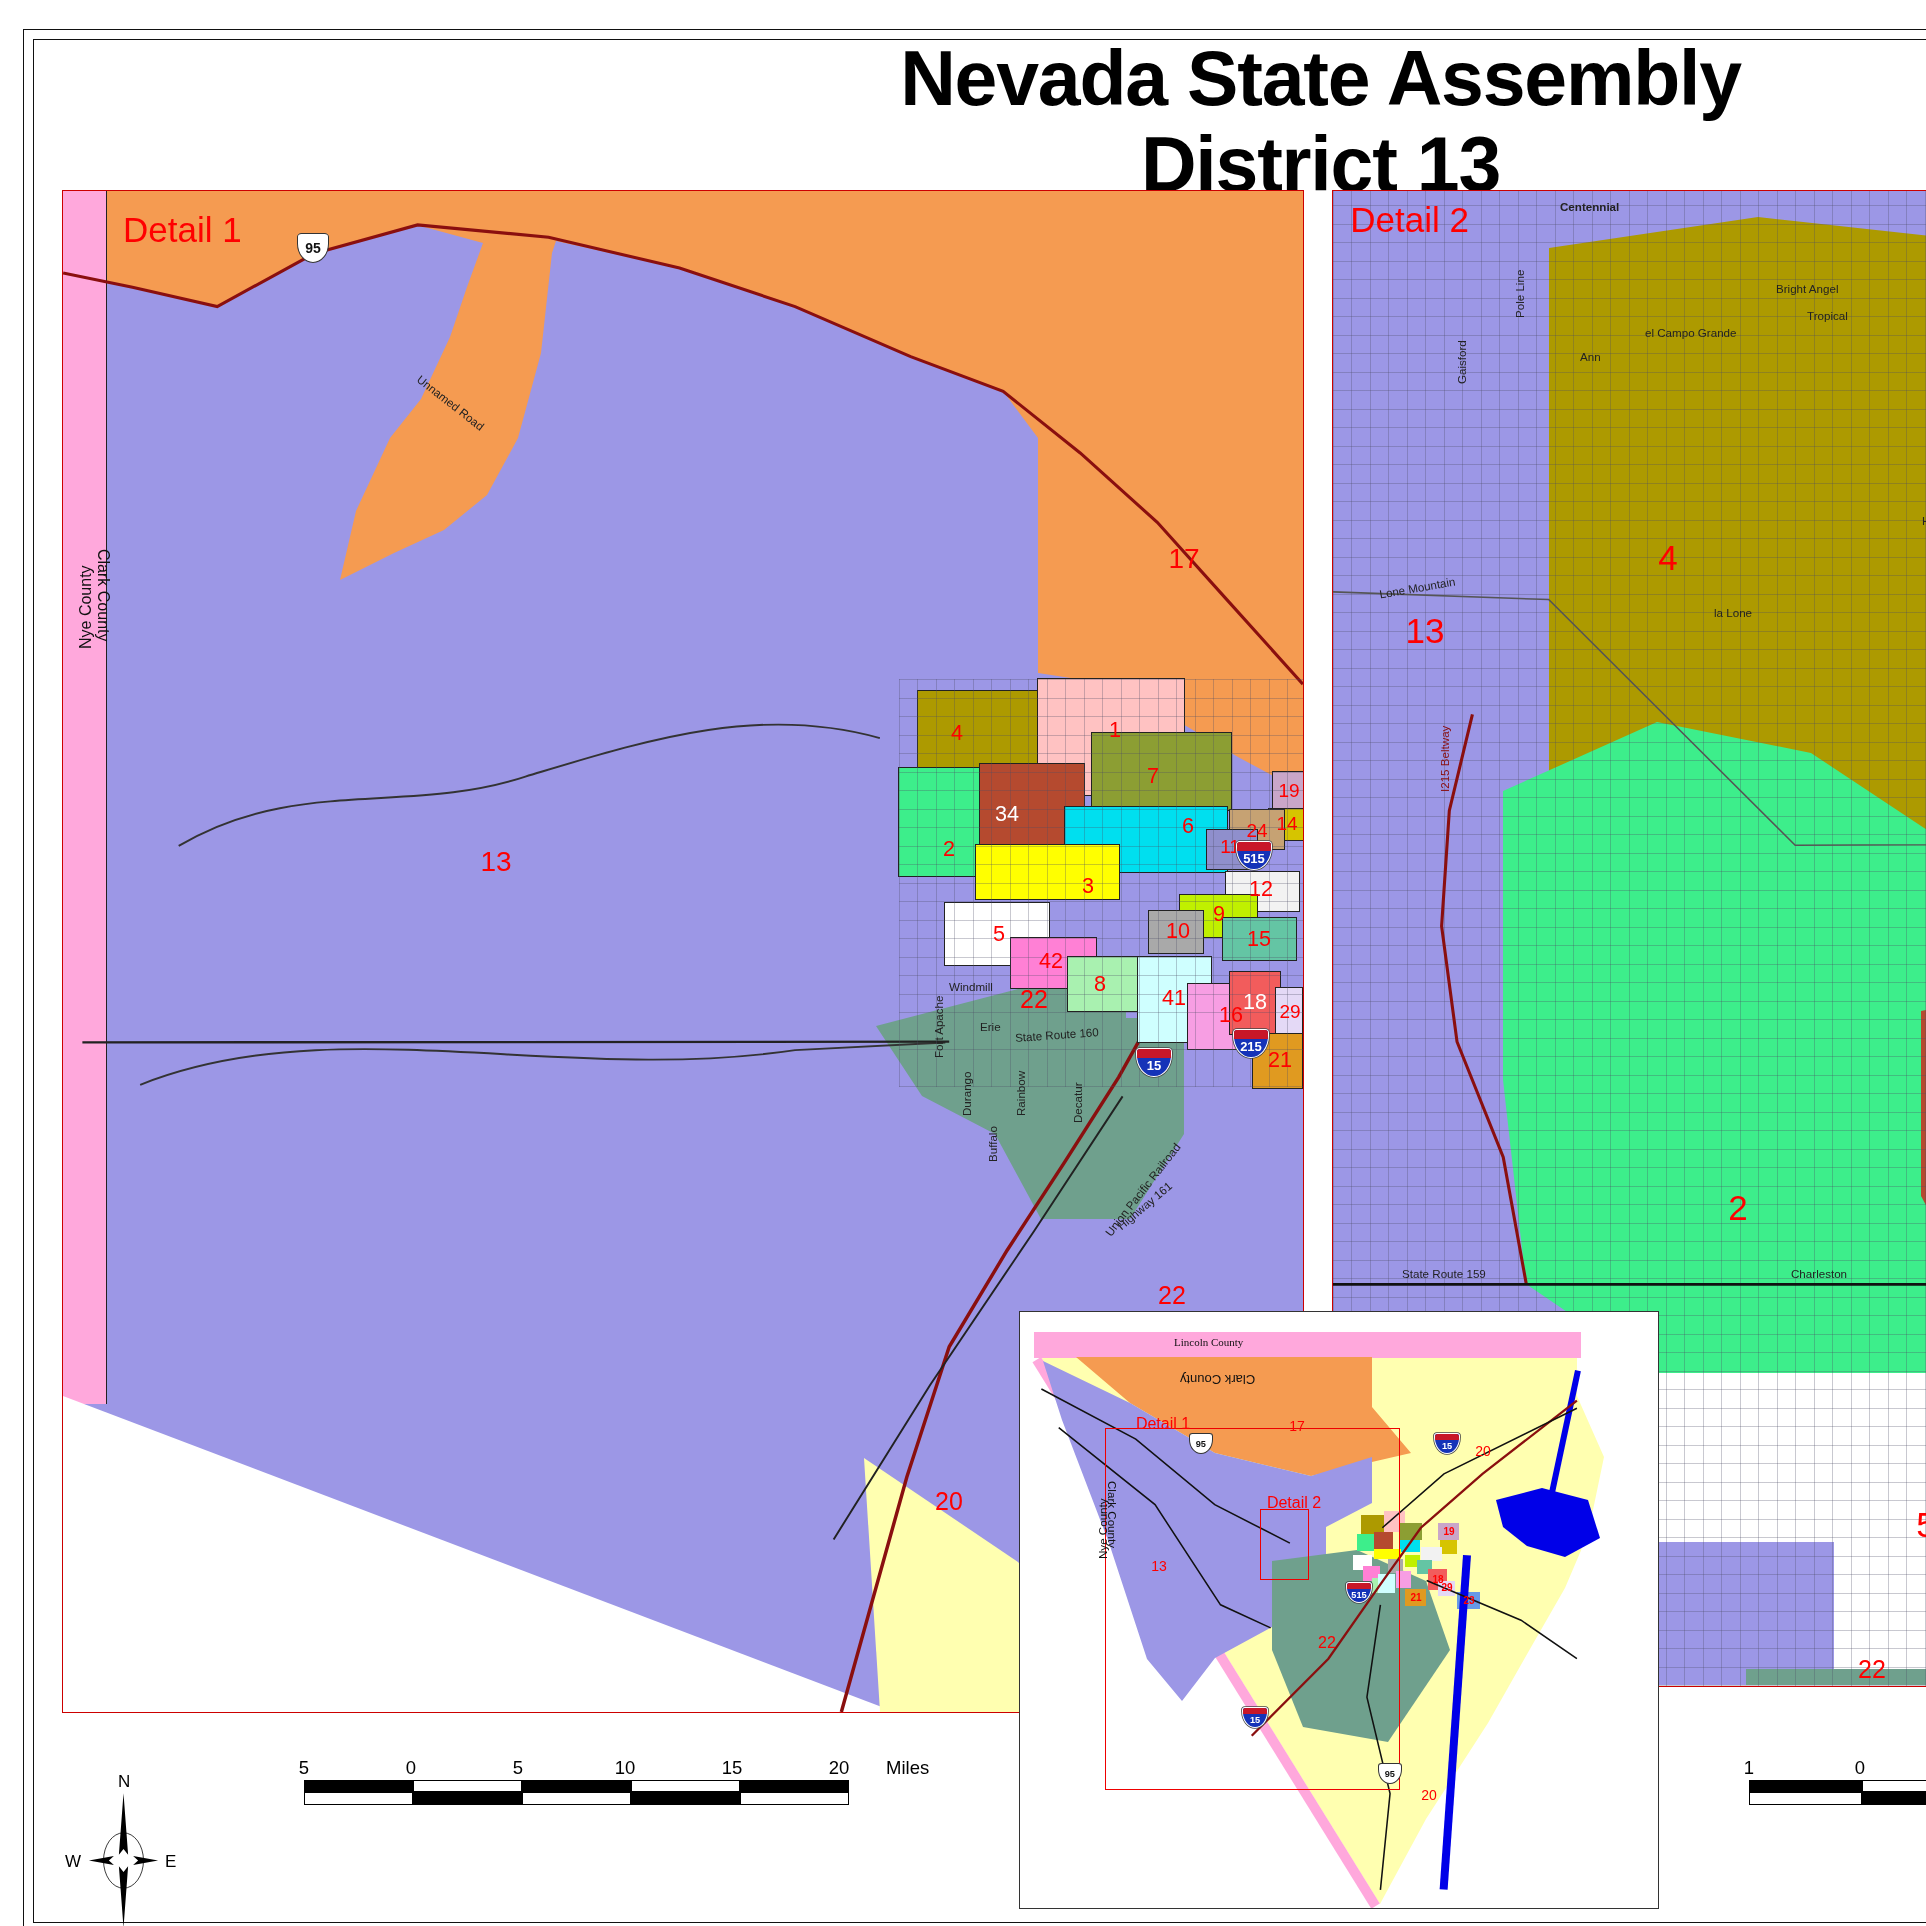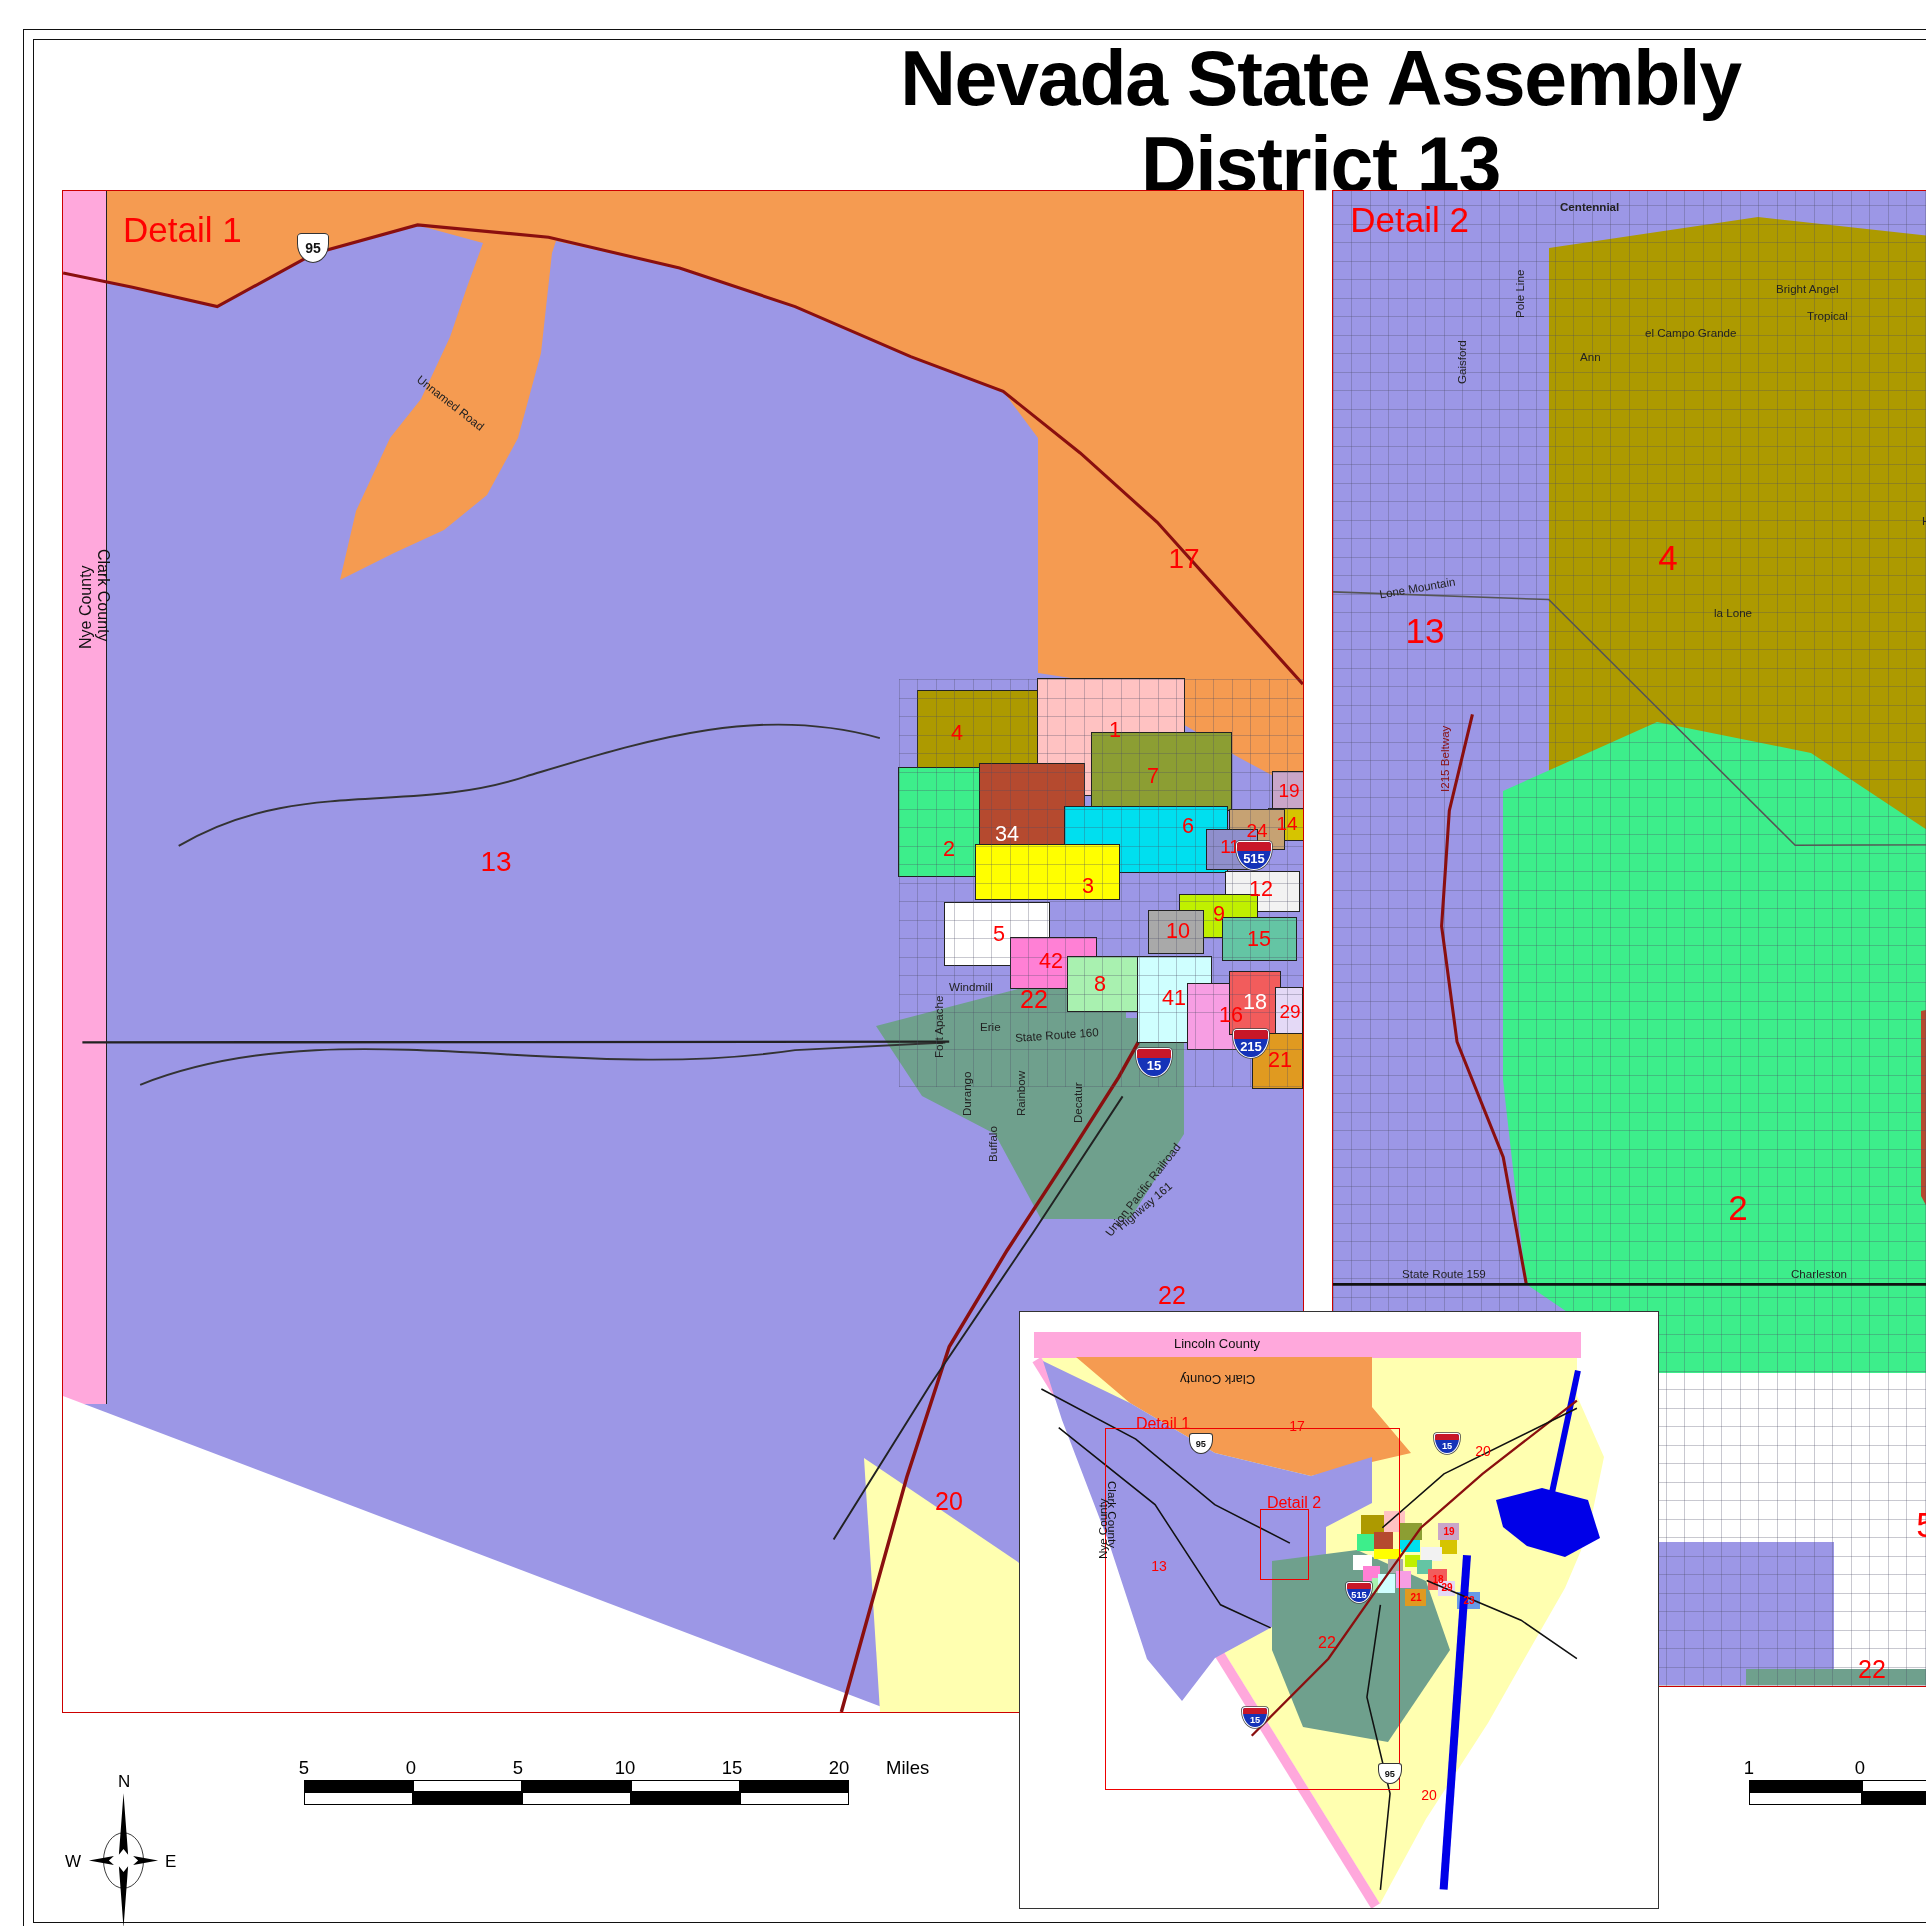--- a/index.html
+++ b/index.html
@@ -91,21 +91,21 @@
     <div class="abs" style="left:1213px;top:797px;width:26px;height:46px;background:#E4D9F6;outline:0.8px solid #222;"></div>
     <div class="abs" style="left:1190px;top:843px;width:49px;height:54px;background:#E09A20;outline:0.8px solid #222;"></div>
     <div class="grid" style="left:836px;top:488px;width:404px;height:408px;"></div>
 
     <div class="dn s72" style="left:1121px;top:368px;">17</div>
     <div class="dn s72" style="left:433px;top:671px;">13</div>
     <div class="dn s56" style="left:894px;top:542px;">4</div>
     <div class="dn s56" style="left:1052px;top:539px;">1</div>
     <div class="dn s56" style="left:1090px;top:585px;">7</div>
     <div class="dn s56" style="left:886px;top:658px;">2</div>
-    <div class="dn s56 w" style="left:944px;top:643px;">34</div>
+    <div class="dn s56 w" style="left:944px;top:623px;">34</div>
     <div class="dn s56" style="left:1125px;top:635px;">6</div>
     <div class="dn s50" style="left:1226px;top:599px;">19</div>
     <div class="dn s50" style="left:1224px;top:632px;">14</div>
     <div class="dn s50" style="left:1194px;top:639px;">24</div>
     <div class="dn s50" style="left:1167px;top:655px;">11</div>
     <div class="dn s56" style="left:1025px;top:695px;">3</div>
     <div class="dn s56" style="left:1198px;top:698px;">12</div>
     <div class="dn s56" style="left:1156px;top:723px;">9</div>
     <div class="dn s56" style="left:1115px;top:740px;">10</div>
     <div class="dn s56" style="left:1196px;top:748px;">15</div>
@@ -257,21 +257,21 @@
     <div class="dn s36" style="left:139px;top:254px;">13</div>
     <div class="dn s36" style="left:463px;top:139px;">20</div>
     <div class="dn s36" style="left:409px;top:483px;">20</div>
     <div class="dn s42" style="left:307px;top:331px;">22</div>
     <div class="dn s26" style="left:429px;top:220px;">19</div>
     <div class="dn s26" style="left:418px;top:268px;">18</div>
     <div class="dn s26" style="left:396px;top:286px;">21</div>
     <div class="dn s26" style="left:427px;top:276px;">29</div>
     <div class="dn s26" style="left:449px;top:289px;">23</div>
 
-    <div class="cty" style="left:154px;top:24px;font-size:13px;">Lincoln County</div>
+    <div class="cty" style="left:154px;top:24px;font-size:11px;font-family:Liberation Serif, serif;">Lincoln County</div>
     <div class="cty" style="left:160px;top:60px;font-size:13px;transform:rotate(180deg);">Clark County</div>
     <div class="cty" style="left:76px;top:247px;font-size:11.6px;transform:rotate(-90deg);transform-origin:left top;">Nye County</div>
     <div class="cty" style="left:99px;top:169px;font-size:11.6px;transform:rotate(90deg);transform-origin:left top;">Clark County</div>
 
     <div class="ishield sm" style="left:414px;top:121px;">
         <span class="bar"></span>
         <span class="num">15</span>
       </div>
     <div class="ishield sm" style="left:222px;top:395px;">
         <span class="bar"></span>

